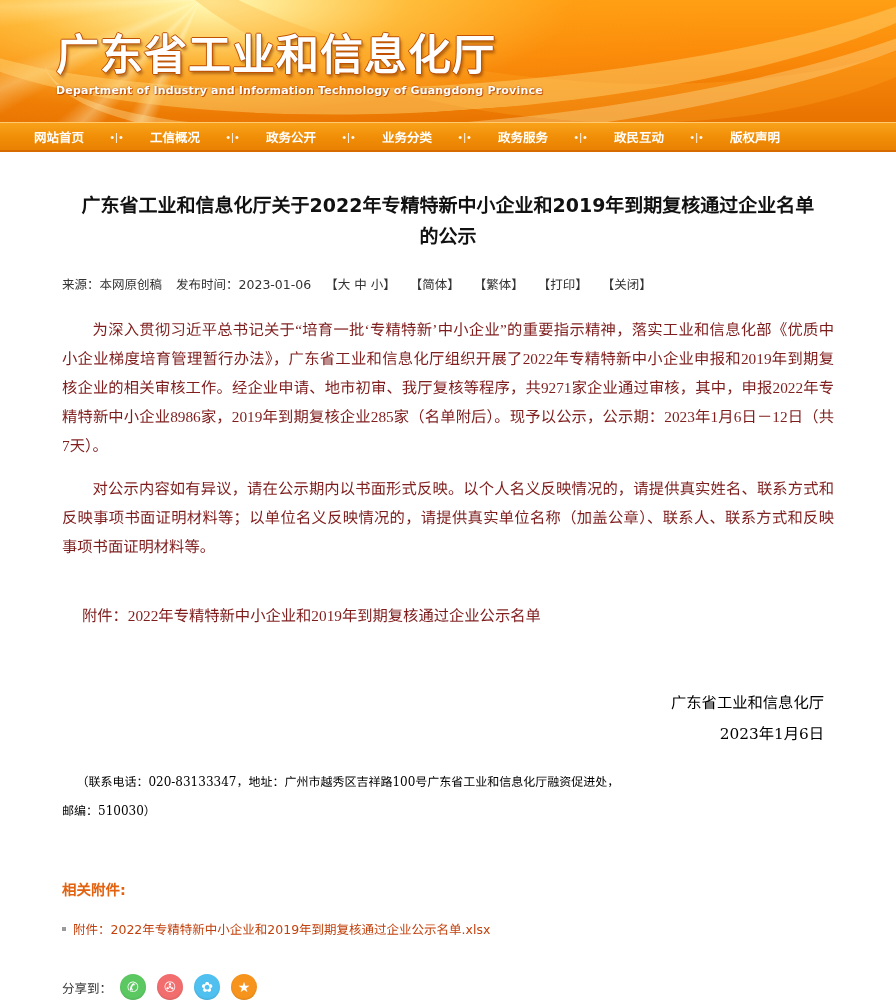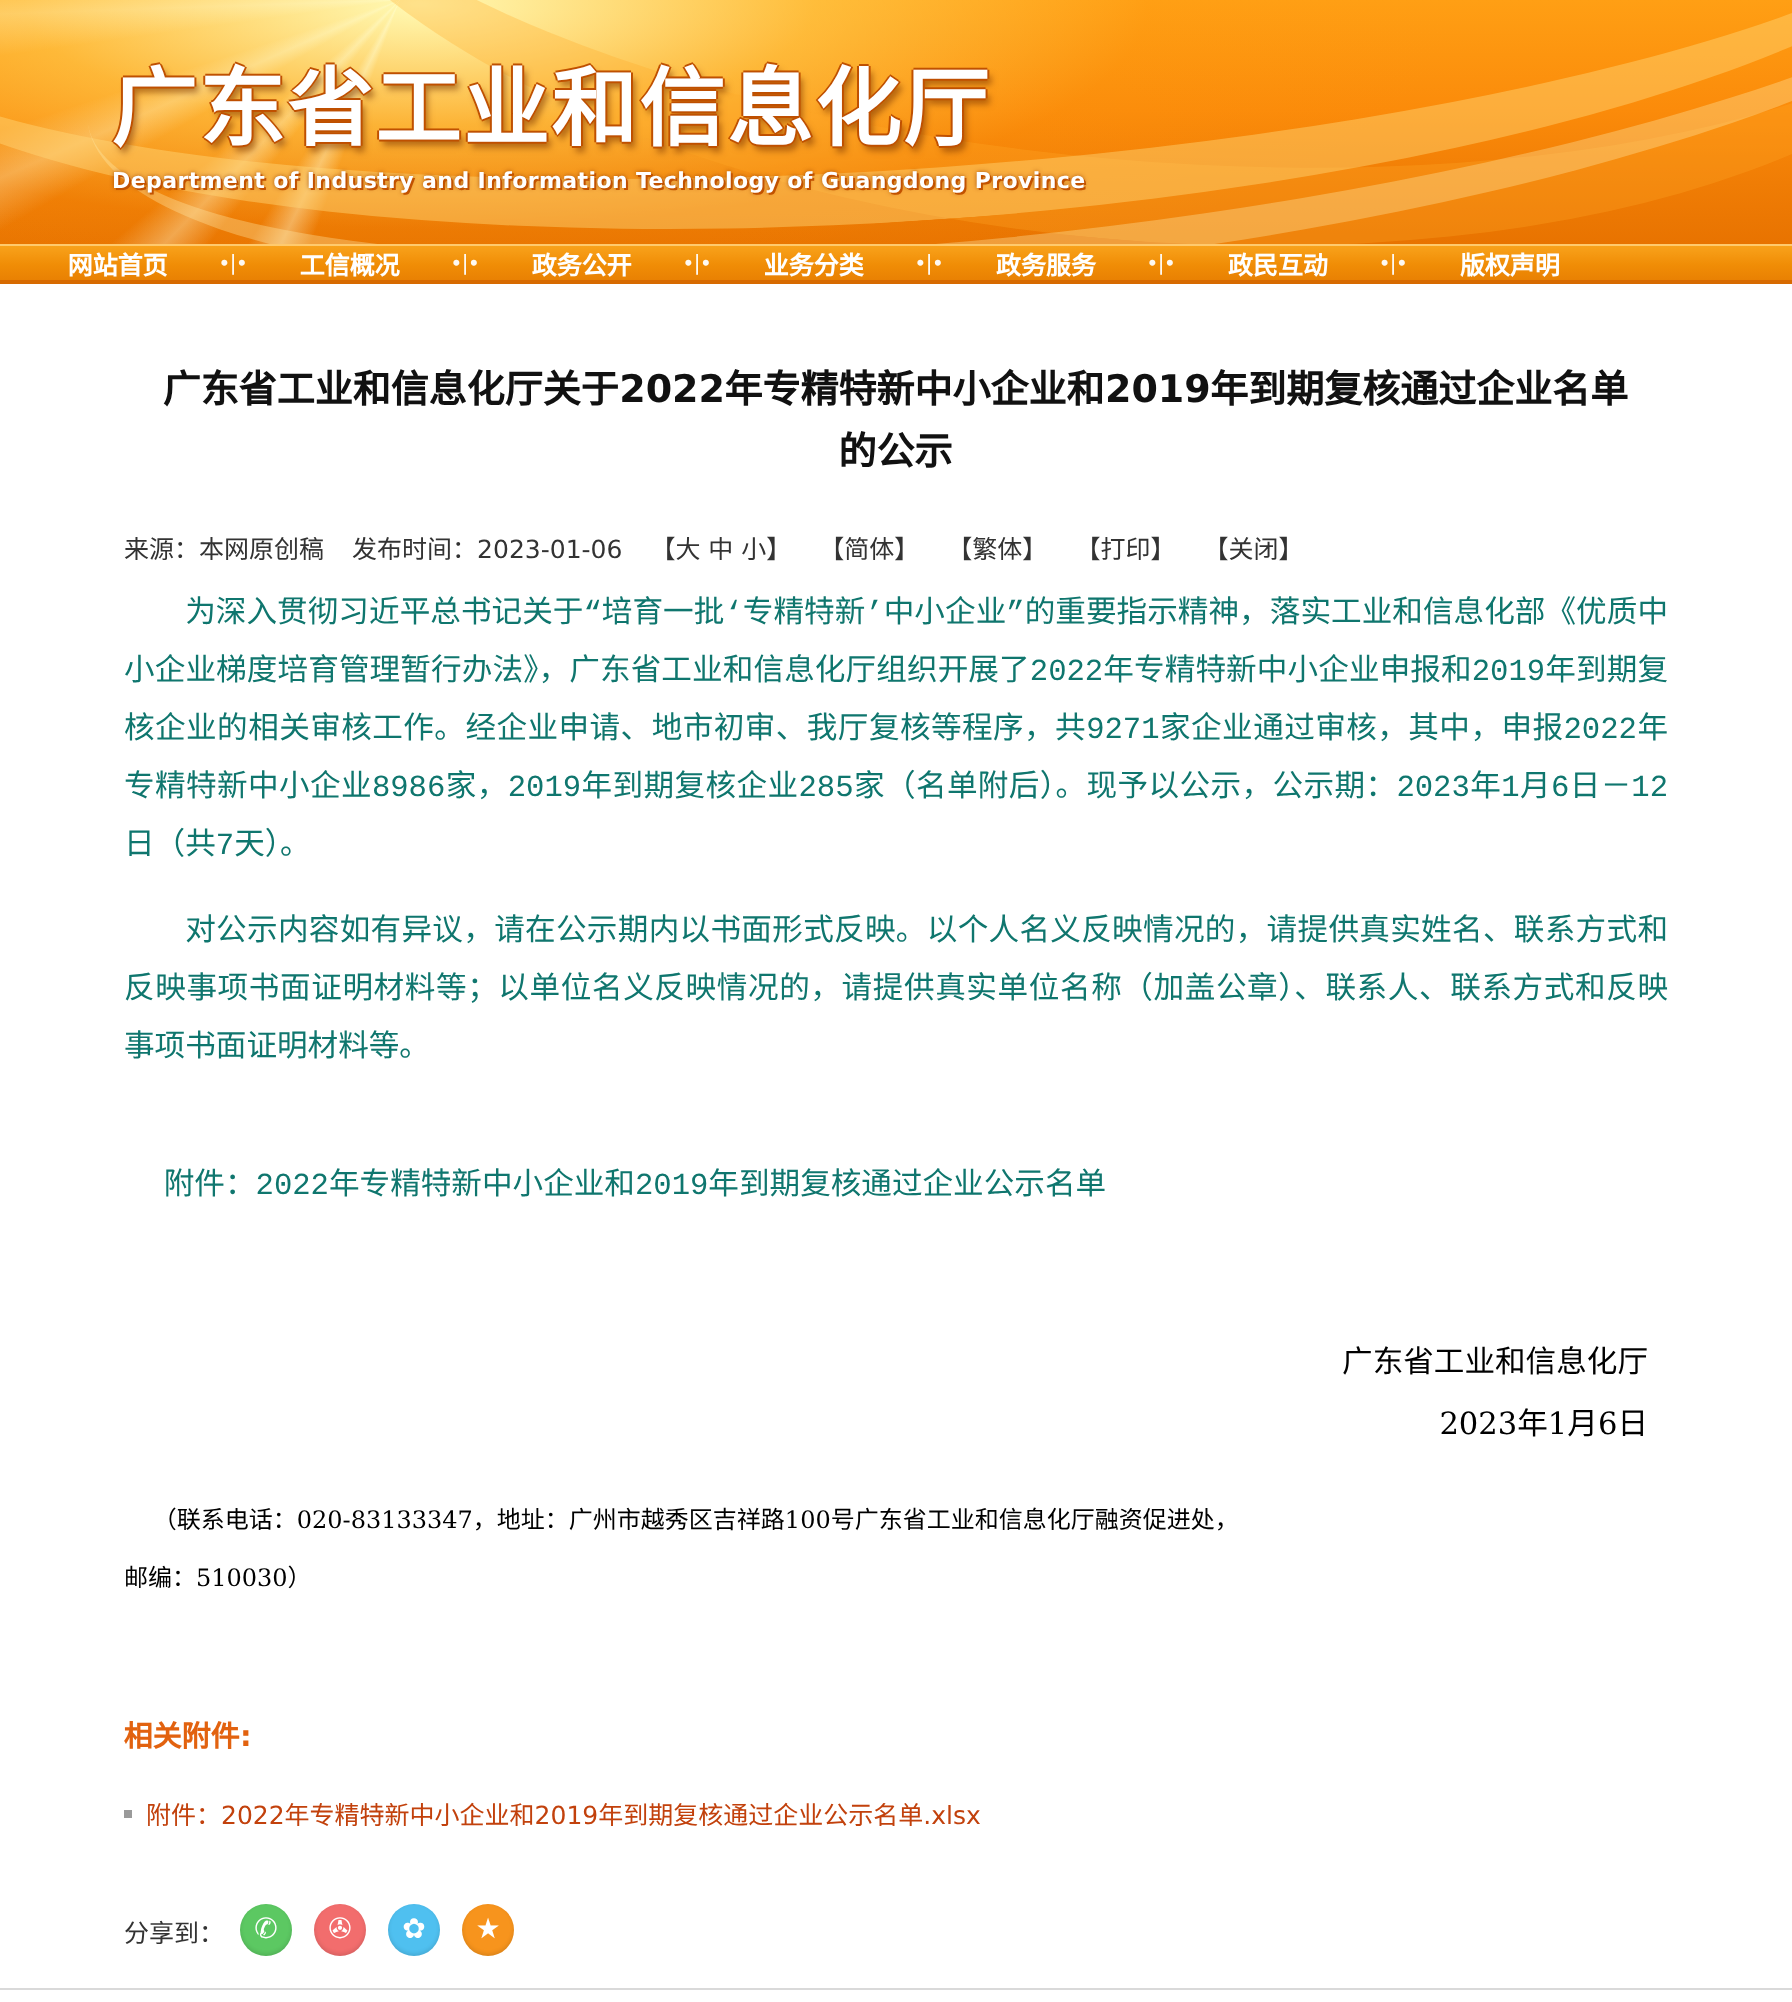--- a/index.html
+++ b/index.html
@@ -106,21 +106,21 @@
     font-size: 11px;
     letter-spacing: .2px;
     color: #ffffff;
     text-shadow: 1px 1px 0 #c25200, 0 0 2px rgba(150,60,0,.8);
     white-space: nowrap;
   }
 
   
   .nav {
     position: relative;
-    height: 20px;
+    height: 30px;
     background: linear-gradient(180deg, #f9a21b 0%, #f08d06 55%, #e98103 100%);
     border-top: 1px solid #ffca6d;
     border-bottom: 2px solid #d76a00;
     display: flex;
     z-index: 5;
   }
   .nav .items {
     display: flex;
     align-items: center;
     margin-left: 14px;
@@ -160,25 +160,25 @@
     margin-top: 22px;
     font-size: 12.5px;
     color: #333;
     font-family: "DejaVu Sans", "Liberation Sans", sans-serif;
   }
   .meta .grp { white-space: nowrap; }
   .meta .lnk { color: #333; text-decoration: none; }
   .meta .spacer { display: inline-block; width: 14px; }
 
   .body-text {
-    margin-top: 10px;
-    font-family: Liberation Mono, monospace;
+    margin-top: 22px;
+    font-family: Liberation Serif, serif;
     font-size: 15.3px;
     line-height: 29px;
-    color: #0f766e;
+    color: #7f1d1d;
     text-align: justify;
   }
   .body-text p { margin: 0 0 14px 0; text-indent: 2em; }
   .body-text p.attach { margin-top: 40px; text-indent: 1.3em; margin-bottom: 0; }
   .sign {
     margin-top: 58px;
     font-family: "DejaVu Serif", "Liberation Serif", serif;
     font-size: 15.3px;
     line-height: 31px;
     text-align: right;

